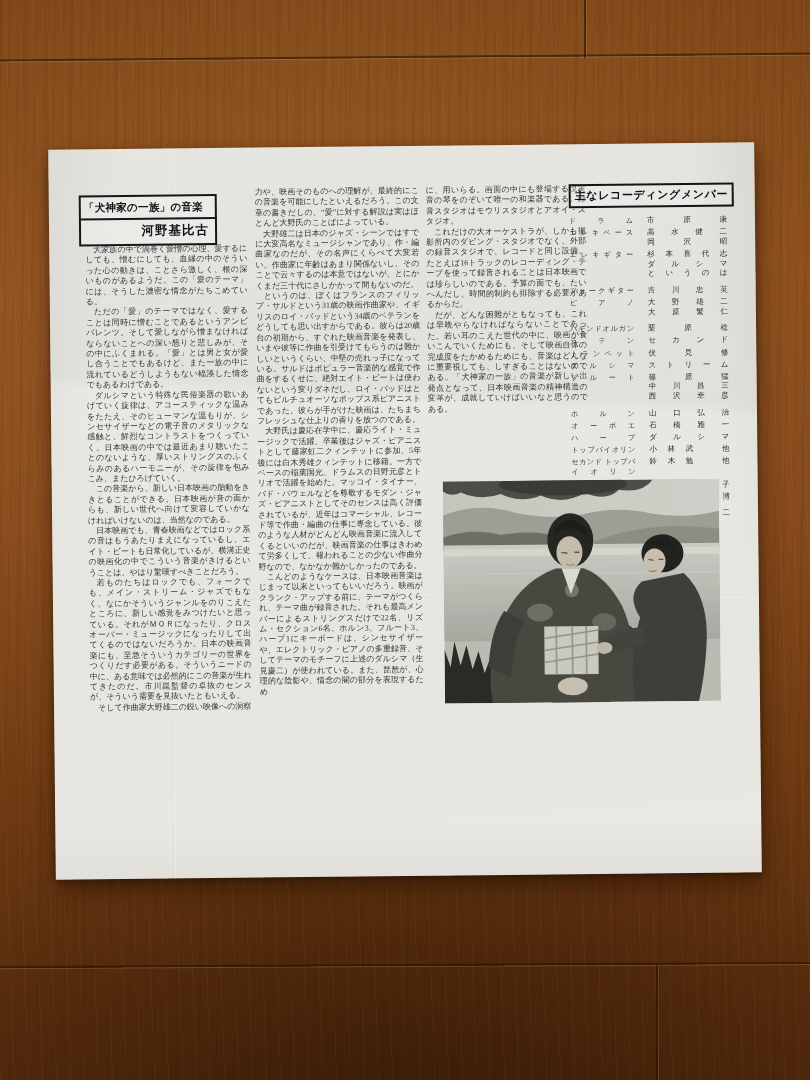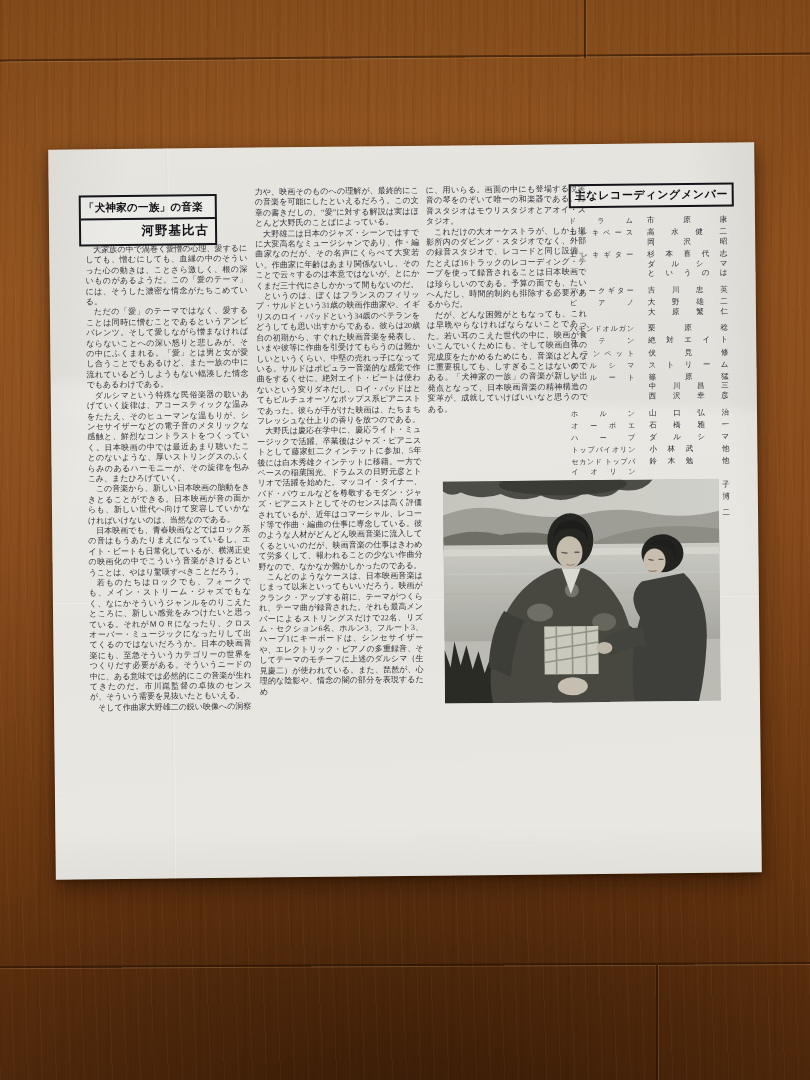--- a/index.html
+++ b/index.html
@@ -166,21 +166,21 @@
       </div>
       <div class="mrow gap">
         <span class="mlabel">ハモンドオルガン</span>
         <span class="mnames">
             <span class="mname">栗原稔</span>
           </span>
       </div>
       <div class="mrow">
         <span class="mlabel">ラテン</span>
         <span class="mnames">
-            <span class="mname">絶対エイト</span>
+            <span class="mname">セカンド</span>
           </span>
       </div>
       <div class="mrow">
         <span class="mlabel">トランペット</span>
         <span class="mnames">
             <span class="mname">伏見修</span>
           </span>
       </div>
       <div class="mrow">
         <span class="mlabel">ダルシマ</span>

